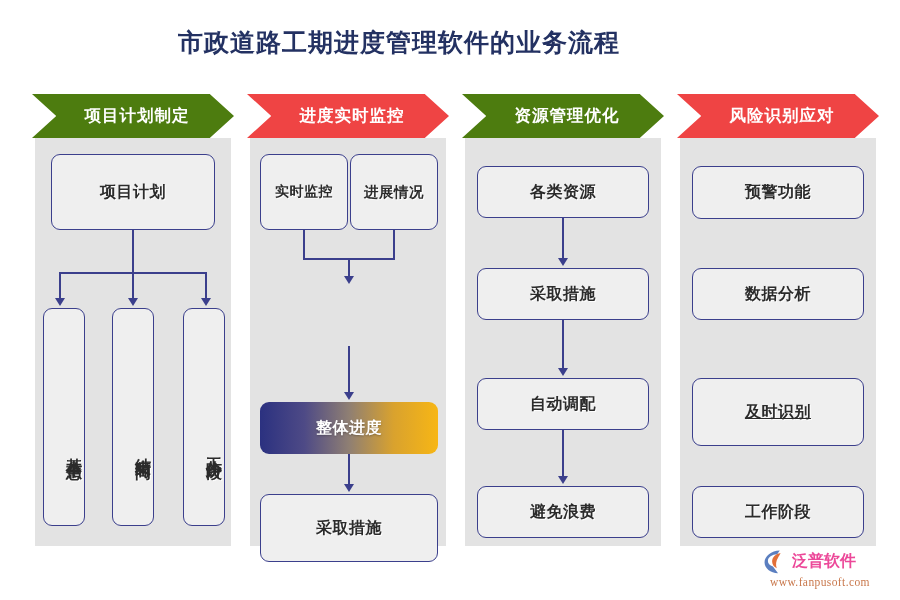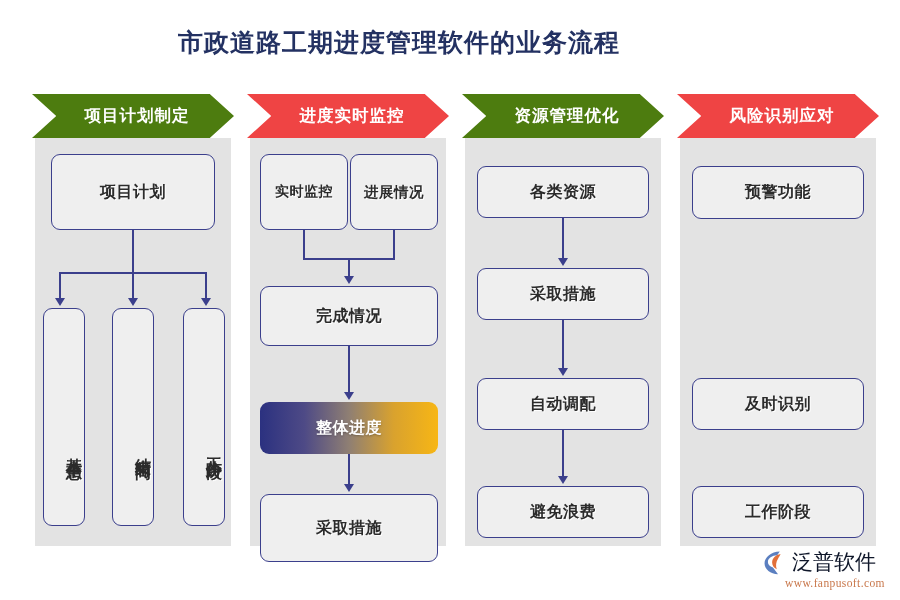--- a/index.html
+++ b/index.html
@@ -102,31 +102,31 @@
 
   
   .logo {
     position: absolute;
     left: 762px; top: 548px;
     width: 130px; height: 44px;
   }
   .logo-row { display: flex; align-items: center; gap: 3px; }
   .logo-mark { width: 27px; height: 27px; flex: 0 0 27px; }
   .logo-word {
-    font-size: 21px; font-weight: normal;
-    color: #0f172a;
+    font-size: 16px; font-weight: bold;
+    color: #ec4899;
     letter-spacing: 0px;
   }
   .logo-url {
     font-family: "Liberation Serif", "DejaVu Serif", serif;
     font-size: 11.5px;
     color: #C9784C;
     letter-spacing: 0.4px;
     margin-top: 1px;
-    margin-left: 23px;
+    margin-left: 8px;
   }
 </style>
 </head>
 <body>
 
 <div class="page">
 
   <div class="title">市政道路工期进度管理软件的业务流程</div>
 
   <div class="columns">
@@ -165,21 +165,20 @@
 
         <div class="node" style="left:10px; top:16px; width:88px; height:76px; font-size:14px;">实时监控</div>
         <div class="node" style="left:100px; top:16px; width:88px; height:76px; font-size:14.5px;">进展情况</div>
 
         <div class="conn v" style="left:53px; top:92px; height:30px;"></div>
         <div class="conn v" style="left:143px; top:92px; height:30px;"></div>
         <div class="conn h" style="left:53px; top:120px; width:92px;"></div>
         <div class="conn v" style="left:98px; top:120px; height:20px;"></div>
         <div class="arrowhead" style="left:94px; top:138px;"></div>
 
-        <div class="node" style="left:10px; top:148px; width:178px; height:60px;">完成情况</div>
 
         <div class="conn v" style="left:98px; top:208px; height:48px;"></div>
         <div class="arrowhead" style="left:94px; top:254px;"></div>
 
         <div class="node gradient" style="left:10px; top:264px; width:178px; height:52px;">整体进度</div>
 
         <div class="conn v" style="left:98px; top:316px; height:32px;"></div>
         <div class="arrowhead" style="left:94px; top:346px;"></div>
 
         <div class="node" style="left:10px; top:356px; width:178px; height:68px;">采取措施</div>
@@ -210,21 +209,22 @@
       </div>
     </div>
 
     <div class="col">
       <div class="chev amber">
         <span class="chev-label">风险识别应对</span>
       </div>
       <div class="panel">
 
         <div class="node" style="left:12px; top:28px; width:172px; height:53px;border-radius:9px;">预警功能</div>
-        <div class="node" style="left:12px; top:240px; width:172px; height:52px;">及时识别</div>
+        <div class="node" style="left:12px; top:130px; width:172px; height:52px;">数据分析</div>
+        <div class="node" style="left:12px; top:240px; width:172px; height:68px;text-decoration:underline;">及时识别</div>
         <div class="node" style="left:12px; top:348px; width:172px; height:52px;">工作阶段</div>
 
       </div>
     </div>
 
   </div>
 
   <div class="logo">
     <div class="logo-row">
       <svg class="logo-mark" viewBox="0 0 32 32">

